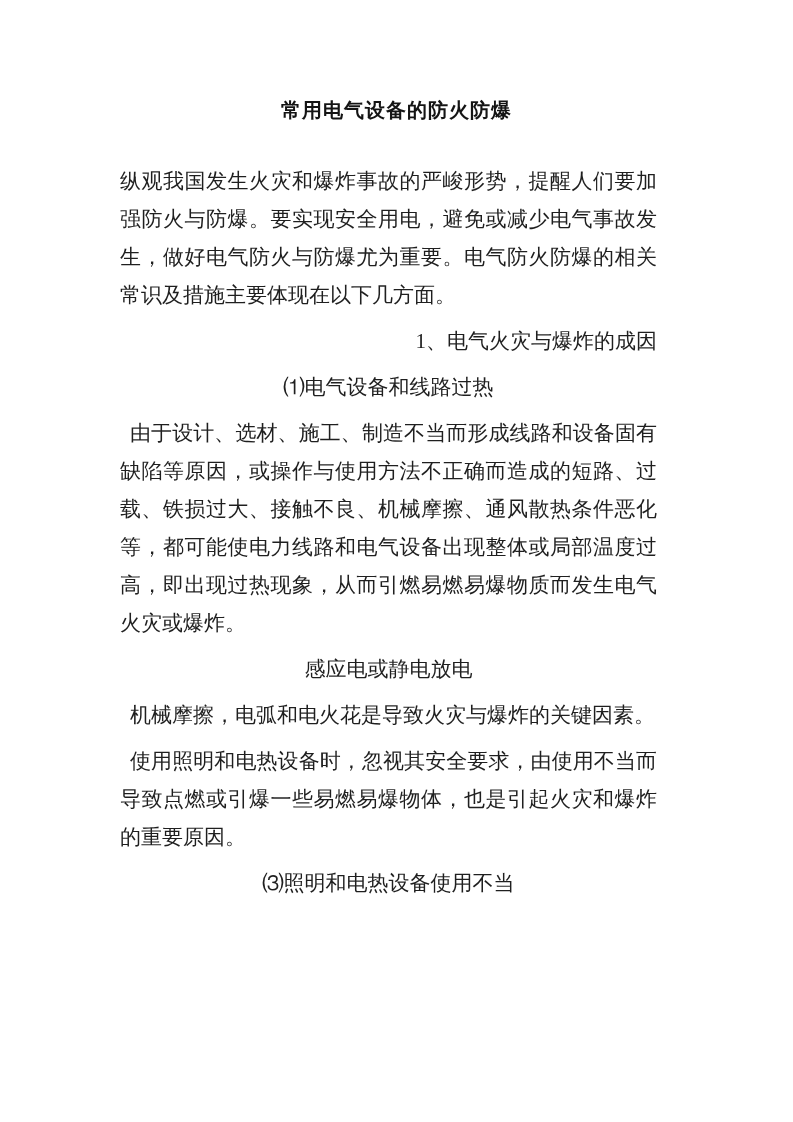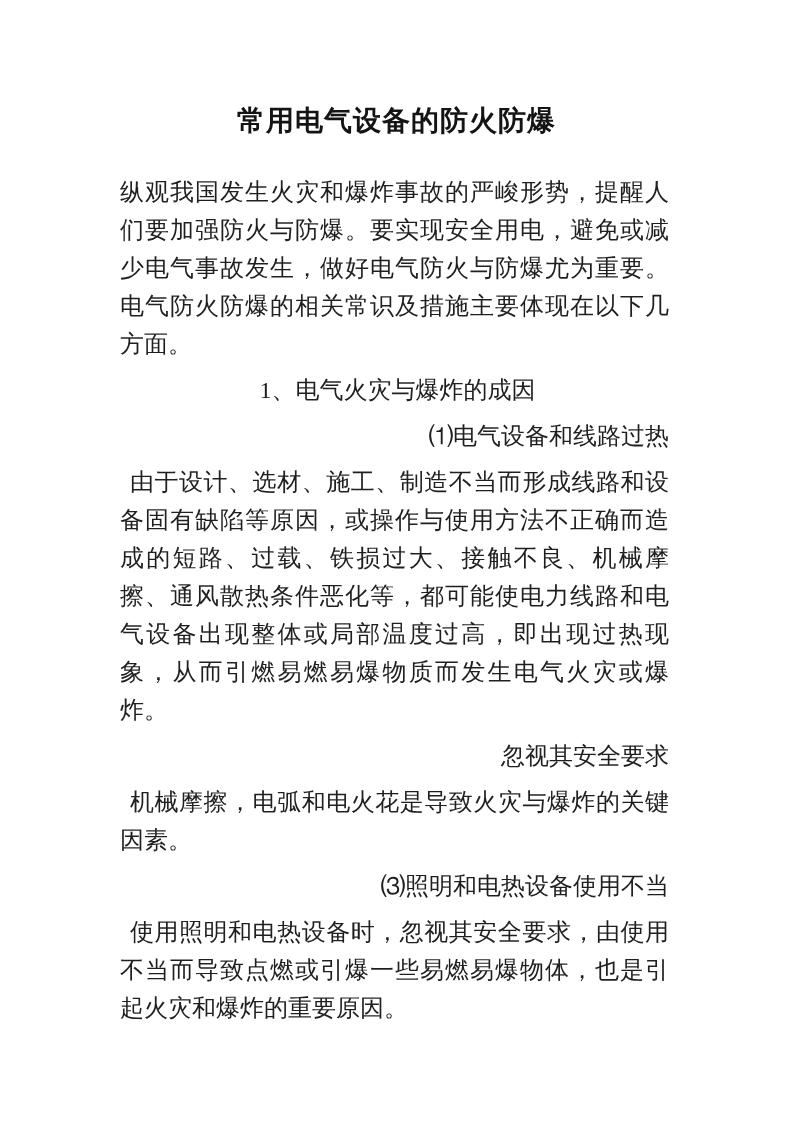--- a/index.html
+++ b/index.html
@@ -14,61 +14,61 @@
     height: 1122px;
     margin: 0 auto;
     background: #ffffff;
     box-sizing: border-box;
     padding: 88px 120px 0 120px;
     overflow: hidden;
     font-family: "Liberation Serif", "DejaVu Serif", serif;
     color: #1f1f1f;
   }
   .doc-title {
-    margin: 11px 0 30px 0;
-    font-size: 28px;
+    margin: 0 0 30px 0;
+    font-size: 20px;
     line-height: 44px;
     font-weight: bold;
     text-align: center;
     letter-spacing: 1px;
     color: #141414;
     white-space: nowrap;
   }
   .blk {
-    margin: 0 4px 8px 0;
-    font-size: 24px;
+    margin: 0 16px 8px 0;
+    font-size: 21px;
     line-height: 38px;
     font-weight: normal;
   }
   .para {
     text-align: justify;
     text-justify: inter-ideograph;
     text-align-last: left;
   }
   .para.indent {
     text-indent: 10px;
     font-family: Liberation Serif, serif;
   }
   .heading {
     text-indent: 6px;
-    text-align: center;
+    text-align: right;
   }
   .subheading {
     text-indent: 0;
-    text-align: right;
+    text-align: center;
   }
 </style>
 </head>
 <body>
 
 <div class="page">
   <h1 class="doc-title">常用电气设备的防火防爆</h1>
   <div id="doc-body">
       <p class="blk para">纵观我国发生火灾和爆炸事故的严峻形势，提醒人们要加强防火与防爆。要实现安全用电，避免或减少电气事故发生，做好电气防火与防爆尤为重要。电气防火防爆的相关常识及措施主要体现在以下几方面。</p>
       <p class="blk heading">1、电气火灾与爆炸的成因</p>
       <p class="blk subheading">⑴电气设备和线路过热</p>
       <p class="blk para indent">由于设计、选材、施工、制造不当而形成线路和设备固有缺陷等原因，或操作与使用方法不正确而造成的短路、过载、铁损过大、接触不良、机械摩擦、通风散热条件恶化等，都可能使电力线路和电气设备出现整体或局部温度过高，即出现过热现象，从而引燃易燃易爆物质而发生电气火灾或爆炸。</p>
-      <p class="blk subheading">忽视其安全要求</p>
+      <p class="blk subheading">感应电或静电放电</p>
       <p class="blk para indent">机械摩擦，电弧和电火花是导致火灾与爆炸的关键因素。</p>
+      <p class="blk para indent">使用照明和电热设备时，忽视其安全要求，由使用不当而导致点燃或引爆一些易燃易爆物体，也是引起火灾和爆炸的重要原因。</p>
       <p class="blk subheading">⑶照明和电热设备使用不当</p>
-      <p class="blk para indent">使用照明和电热设备时，忽视其安全要求，由使用不当而导致点燃或引爆一些易燃易爆物体，也是引起火灾和爆炸的重要原因。</p>
     </div>
 </div>
 
 </body></html>

